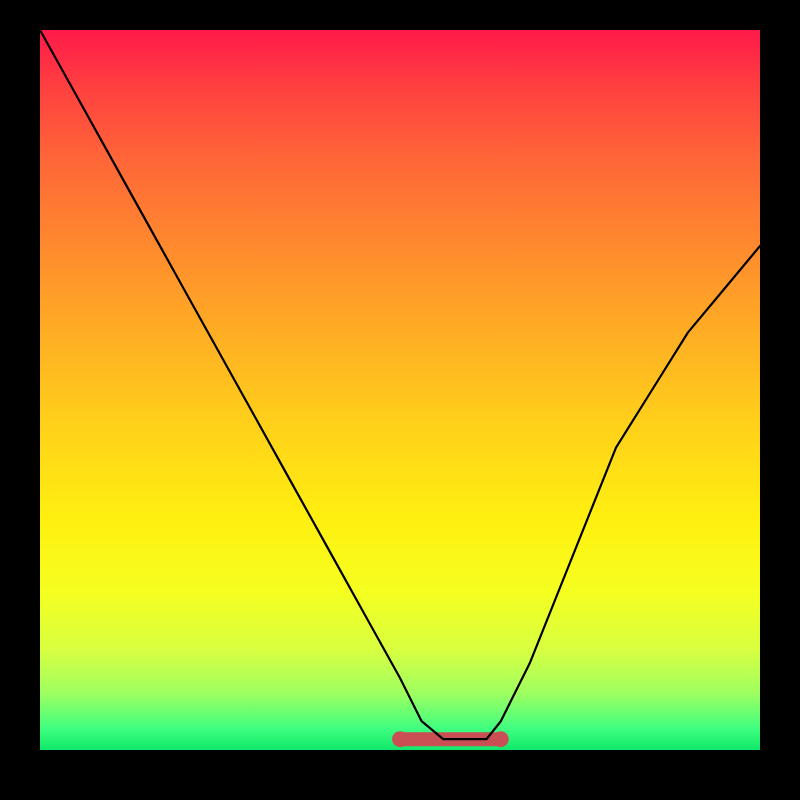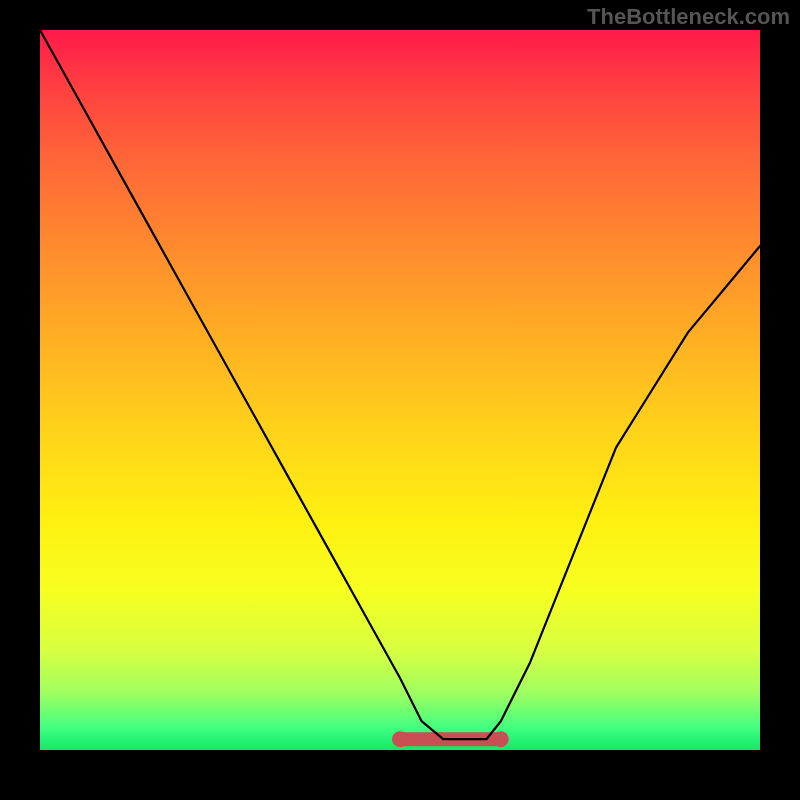--- a/index.html
+++ b/index.html
@@ -77,21 +77,20 @@
   }
   .valley-dot {
     fill: #c94f55;
   }
 </style>
 </head>
 <body>
 
 <div class="outer">
 
-  <div class="watermark">TheBottleneck.com</div>
 
   <div class="plot-frame">
     <div class="gradient"></div>
 
     <svg class="overlay" viewBox="0 0 720 720" preserveAspectRatio="none">
       <path class="valley-highlight" d="M360.0 709.2 L460.8 709.2"></path>
       <circle class="valley-dot" r="8" cx="360.0" cy="709.2"></circle>
       <circle class="valley-dot" r="8" cx="460.8" cy="709.2"></circle>
       <path class="curve-main" d="M0.0 0.0 L36.0 64.8 L72.0 129.6 L108.0 194.4 L144.0 259.2 L180.0 324.0 L216.0 388.8 L252.0 453.6 L288.0 518.4 L324.0 583.2 L360.0 648.0 L381.6 691.2 L403.2 709.2 L432.0 709.2 L446.4 709.2 L460.8 691.2 L489.6 633.6 L518.4 561.6 L547.2 489.6 L576.0 417.6 L612.0 360.0 L648.0 302.4 L684.0 259.2 L720.0 216.0"></path>
     </svg>

